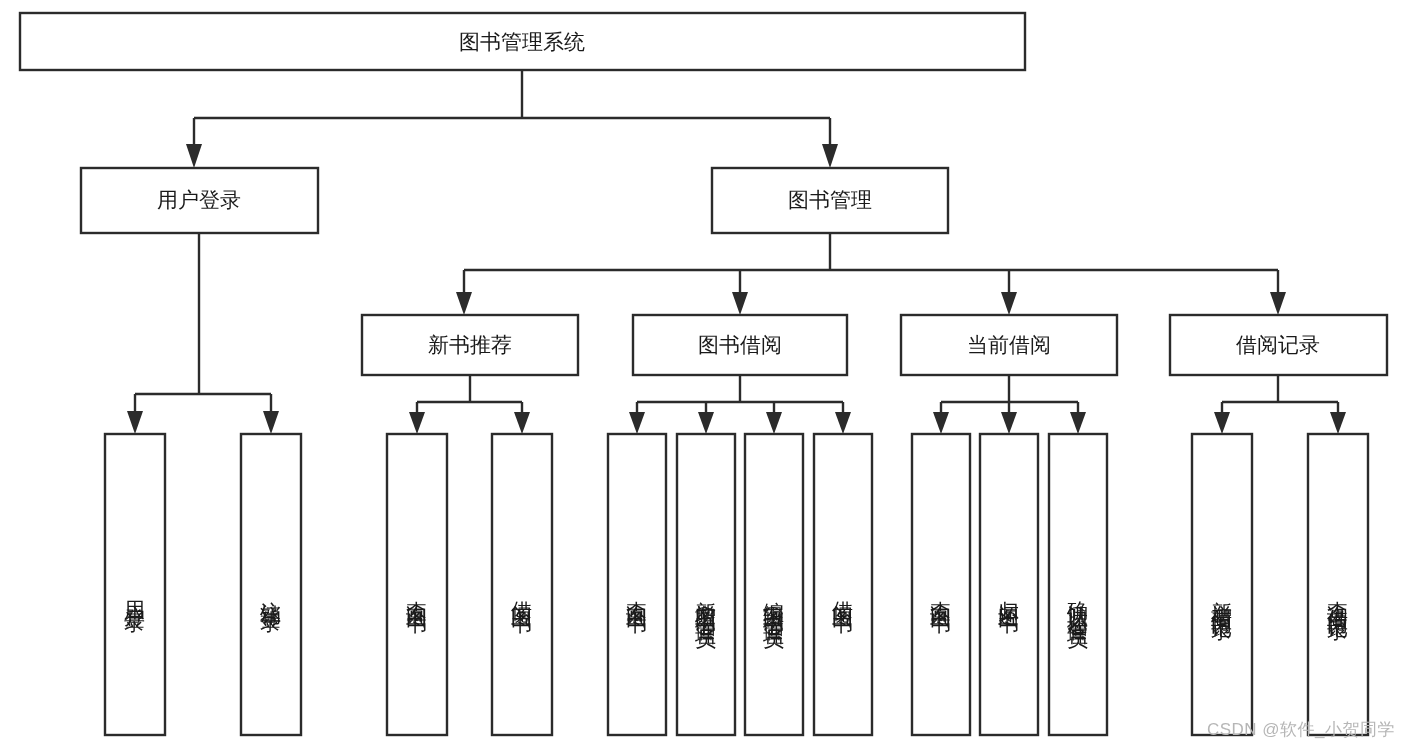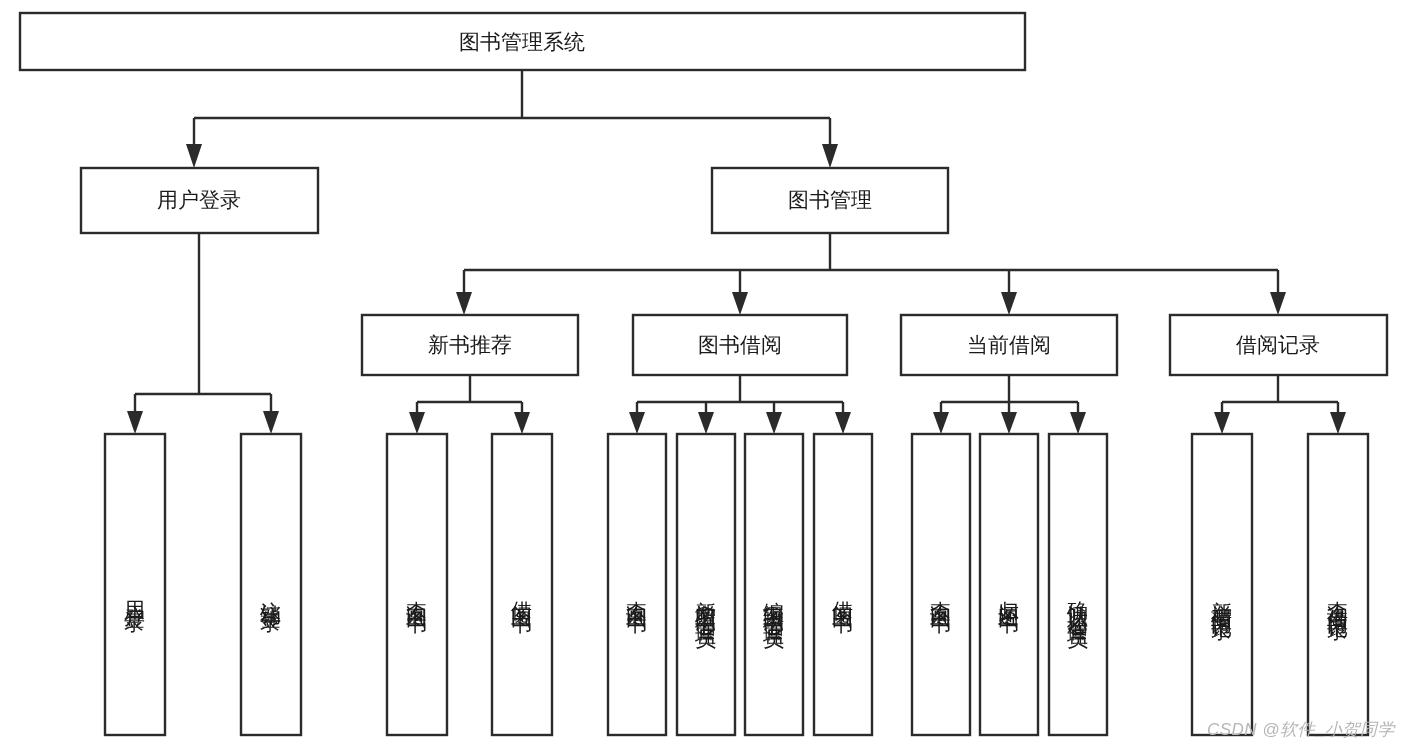--- a/index.html
+++ b/index.html
@@ -63,21 +63,20 @@
   .watermark {
     position: absolute;
     right: 10px;
     bottom: 6px;
     font-family: "Liberation Sans", "DejaVu Sans", sans-serif;
     font-size: 17px;
     color: #b6b6b6;
     white-space: nowrap;
     pointer-events: none;
     letter-spacing: 0.5px;
-    font-style: italic;
   }
 </style>
 </head>
 <body>
 
 <div id="diagram-root">
 
   <svg class="diagram" viewBox="0 0 1405 747">
 
     <g>

